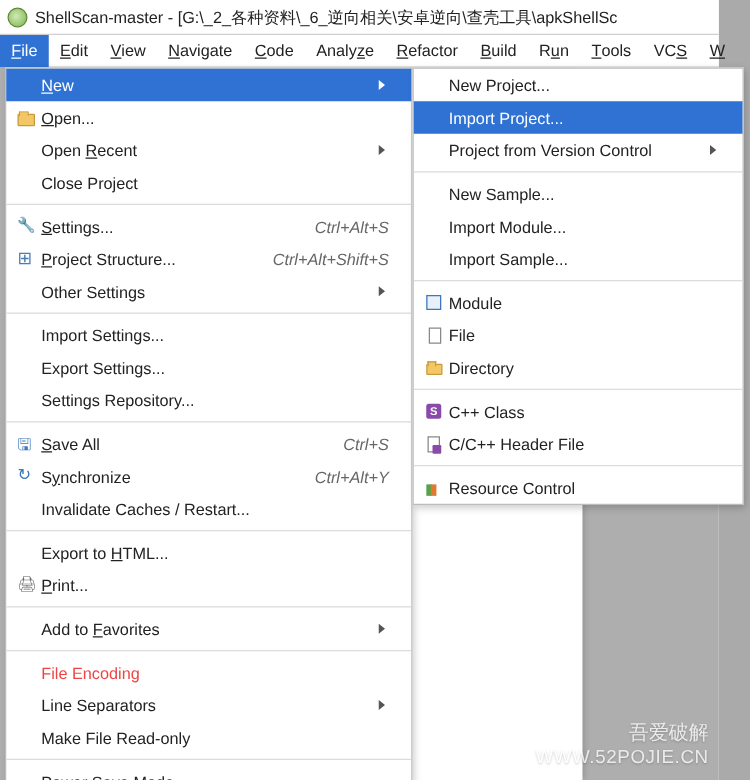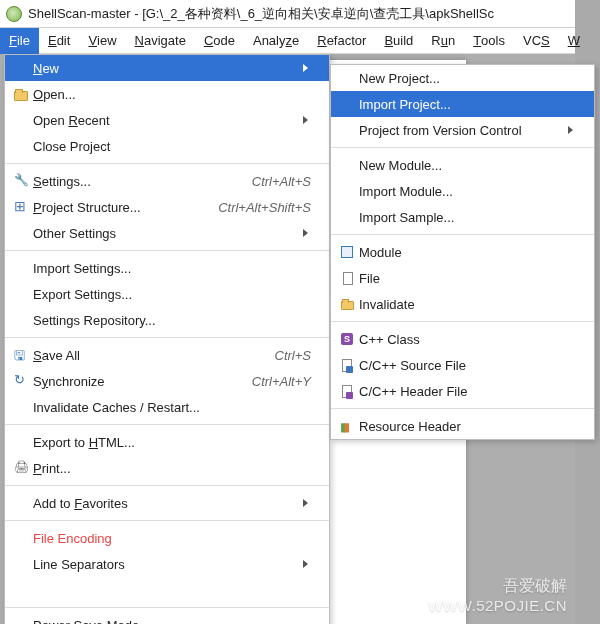--- a/index.html
+++ b/index.html
@@ -186,46 +186,47 @@
         <span class="iconcell"></span>
         <span class="label">File Encoding</span>
       </div>
       <div class="row">
         <span class="iconcell"></span>
         <span class="label">Line Separators</span>
         <span class="arrow"></span>
       </div>
       <div class="row">
         <span class="iconcell"></span>
+        <span class="label">Make File Read-only</span>
       </div>
       <div class="sep"></div>
       <div class="row">
         <span class="iconcell"></span>
         <span class="label">Power Save Mode</span>
       </div>
     </div>
 
-  <div class="menu" id="new-menu" style="left:330px; top:64px; width:265px;">
+  <div class="menu" id="new-menu" style="left:330px; top:54px; width:265px;">
       <div class="row">
         <span class="iconcell"></span>
         <span class="label">New Project...</span>
       </div>
       <div class="row selected">
         <span class="iconcell"></span>
         <span class="label">Import Project...</span>
       </div>
       <div class="row">
         <span class="iconcell"></span>
         <span class="label">Project from Version Control</span>
         <span class="arrow"></span>
       </div>
       <div class="sep"></div>
       <div class="row">
         <span class="iconcell"></span>
-        <span class="label">New Module...</span>
+        <span class="label">New Sample...</span>
       </div>
       <div class="row">
         <span class="iconcell"></span>
         <span class="label">Import Module...</span>
       </div>
       <div class="row">
         <span class="iconcell"></span>
         <span class="label">Import Sample...</span>
       </div>
       <div class="sep"></div>
@@ -238,43 +239,37 @@
       <div class="row">
         <span class="iconcell">
           <span class="ic ic-file"></span>
         </span>
         <span class="label">File</span>
       </div>
       <div class="row">
         <span class="iconcell">
           <span class="ic ic-dir"></span>
         </span>
-        <span class="label">Invalidate</span>
+        <span class="label">Directory</span>
       </div>
       <div class="sep"></div>
       <div class="row">
         <span class="iconcell">
           <span class="ic ic-scala">S</span>
         </span>
         <span class="label">C++ Class</span>
       </div>
       <div class="row">
         <span class="iconcell">
-          <span class="ic ic-cpp"></span>
-        </span>
-        <span class="label">C/C++ Source File</span>
-      </div>
-      <div class="row">
-        <span class="iconcell">
           <span class="ic ic-cpp ic-hdr"></span>
         </span>
         <span class="label">C/C++ Header File</span>
       </div>
       <div class="sep"></div>
       <div class="row">
         <span class="iconcell">
           <span class="ic ic-bundle"></span>
         </span>
-        <span class="label">Resource Header</span>
+        <span class="label">Resource Control</span>
       </div>
     </div>
 
 </div>
 
 </body></html>

